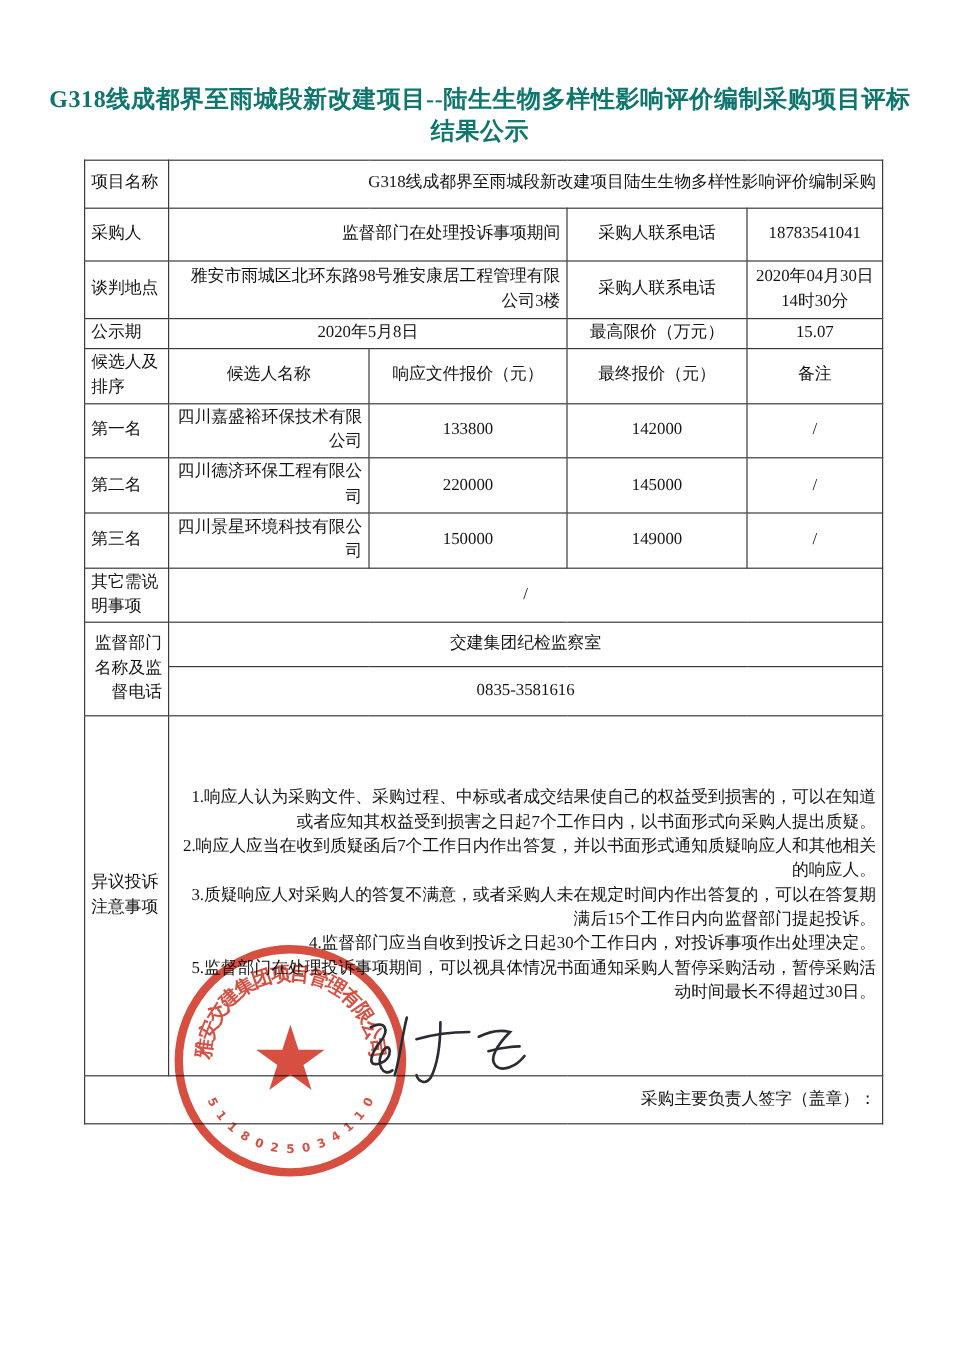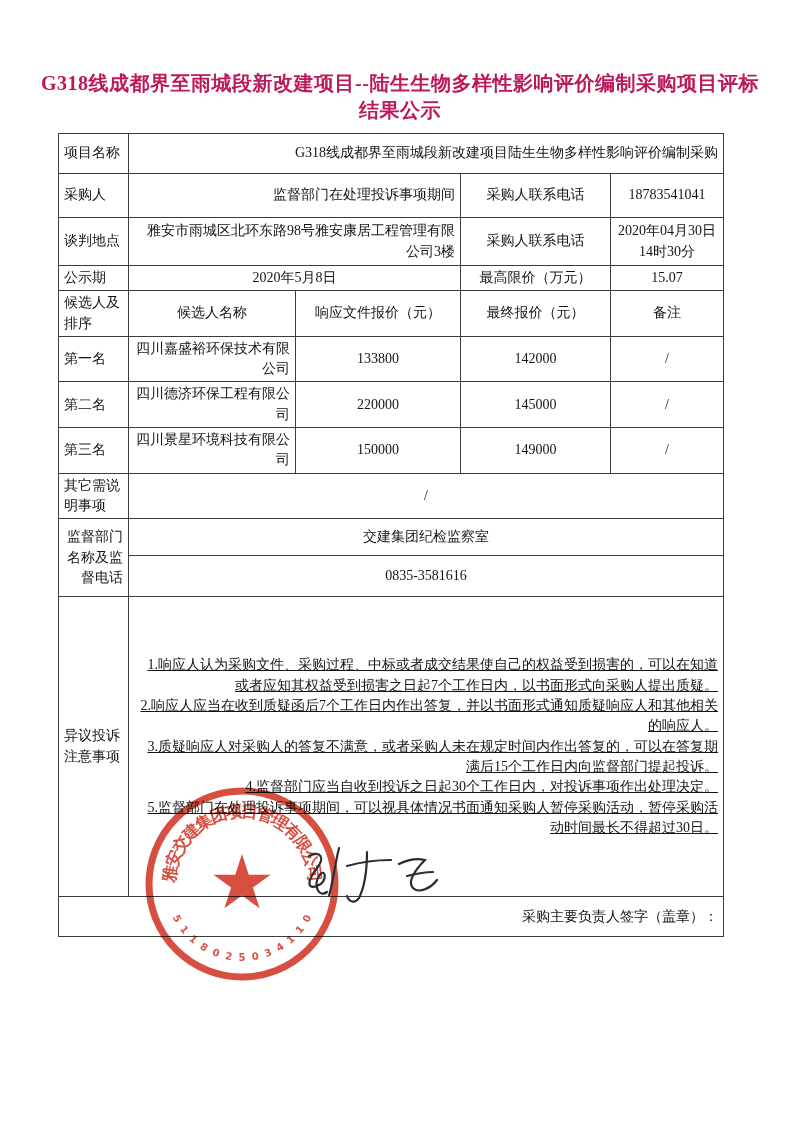--- a/index.html
+++ b/index.html
@@ -5,38 +5,38 @@
   html,body{margin:0;padding:0;}
   body{
     width:800px;height:1131px;position:relative;
     background:#ffffff;color:#111;
     font-family:"Liberation Serif","DejaVu Serif",serif;
     overflow:hidden;
   }
   .page-title{
     position:absolute;top:70px;left:40px;width:720px;
     text-align:center;font-size:20px;font-weight:bold;
-    line-height:1.35;color:#be185d;letter-spacing:0.5px;
+    line-height:1.35;color:#0f766e;letter-spacing:0.5px;
   }
   table.doc{
-    position:absolute;left:58px;top:133px;width:665px;
+    position:absolute;left:70px;top:133px;width:665px;
     border-collapse:collapse;table-layout:fixed;
     font-size:14px;color:#141414;
   }
   table.doc td{
     border:1.5px solid #3b3b3b;
     padding:2px 5px;
     vertical-align:middle;
     line-height:1.45;
     word-break:break-all;
   }
   td.lab{text-align:left;padding-left:4px;padding-right:2px;}
   td.ctr{text-align:center;margin-left:45px;}
   td.left{text-align:right;}
-  td.notes-cell{padding:8px 10px;line-height:1.55;text-decoration:underline;}
+  td.notes-cell{padding:8px 10px;line-height:1.55;}
   .note-line{margin:0;}
   .sig-row td{border:1.5px solid #3b3b3b;}
   .sig-label{white-space:nowrap;}
   
   .stamp{
     position:absolute;left:142px;top:784px;width:200px;height:200px;
     opacity:0.9;mix-blend-mode:multiply;pointer-events:none;
   }
   .stamp svg{width:100%;height:100%;}
   .stamp-char{

